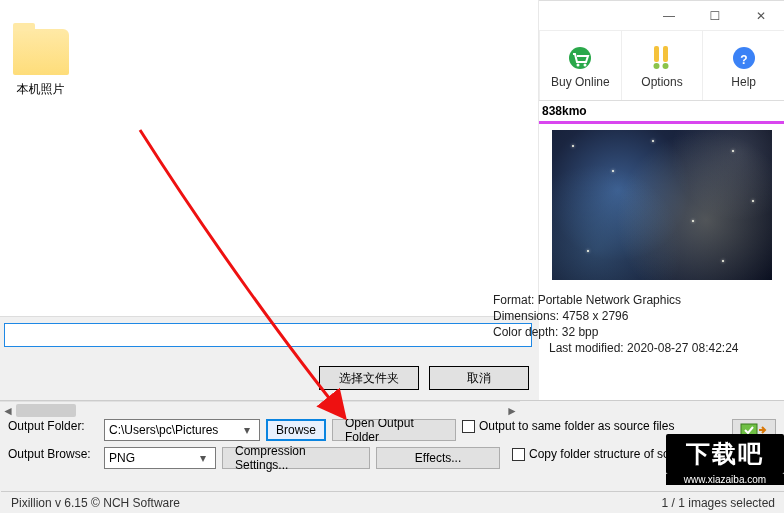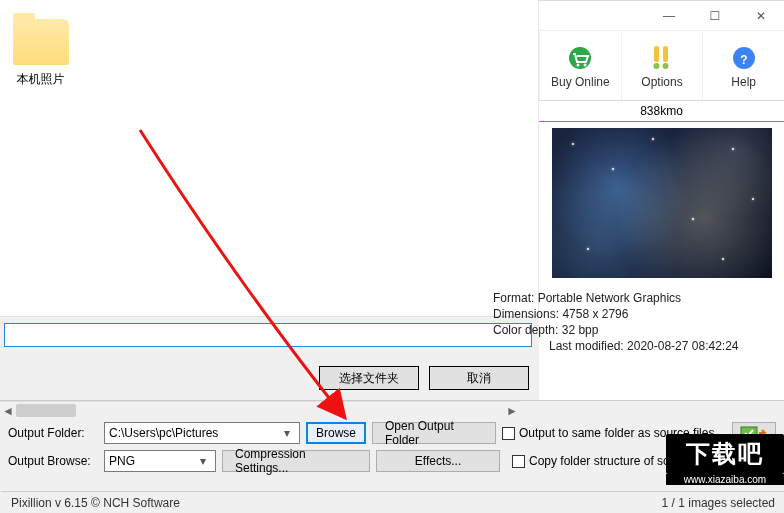--- a/index.html
+++ b/index.html
@@ -1,50 +1,50 @@
 <!DOCTYPE html>
 <html><head>
 <meta charset="utf-8">
 <style>
 *{box-sizing:border-box;margin:0;padding:0;font-family:"Microsoft YaHei",Tahoma,sans-serif;font-size:12px}
 body{width:784px;height:513px;background:#fff;position:relative;overflow:hidden}
 .left-panel{position:absolute;left:0;top:0;width:539px;height:400px;background:#fff;border-right:1px solid #e8e8e8}
-.folder-area{padding:19px 8px}
+.folder-area{padding:29px 8px}
 .folder-item{width:65px;text-align:center;cursor:pointer}
 .folder-icon{width:56px;height:46px;margin:0 auto;background:linear-gradient(to bottom,#ffe9a6 0%,#fedd7a 100%);border-radius:2px 6px 2px 2px;position:relative}
 .folder-icon::before{content:"";position:absolute;top:-6px;left:0;width:22px;height:8px;background:#ffe9a6;border-radius:2px 2px 0 0}
 .folder-label{margin-top:6px;color:#000}
 .right-panel{position:absolute;left:539px;top:0;right:0;height:400px;background:#fff;border-top:1px solid #ddd}
 .titlebar{height:30px;display:flex;justify-content:flex-end;align-items:center;border-bottom:1px solid #eee}
 .win-btn{width:46px;height:28px;display:flex;align-items:center;justify-content:center;color:#555;cursor:pointer}
 .toolbar{height:70px;display:flex;border-bottom:1px solid #ddd}
 .tool-btn{flex:1;display:flex;flex-direction:column;align-items:center;justify-content:center;border-left:1px solid #eee;cursor:pointer;padding:4px}
 .tool-btn .ico{width:30px;height:30px;display:flex;align-items:center;justify-content:center;font-size:22px}
 .tool-btn .lbl{margin-top:2px;color:#333}
-.filename-bar{text-align:center;font-weight:normal;padding:3px;border-bottom:1px solid #d946ef}
+.filename-bar{text-align:left;font-weight:bold;padding:3px;border-bottom:3px solid #d946ef}
 .preview{width:220px;height:150px;margin:6px auto;background:radial-gradient(circle at 30% 40%,#3a5b8c 0%,#1a2540 40%,#0a0f20 100%);position:relative;overflow:hidden}
 .preview::before{content:"";position:absolute;inset:0;background:radial-gradient(circle at 70% 60%,rgba(255,240,180,.25),transparent 50%),radial-gradient(circle at 20% 80%,rgba(120,200,255,.2),transparent 40%),radial-gradient(circle at 85% 15%,rgba(255,255,255,.15),transparent 30%)}
 .star{position:absolute;width:2px;height:2px;background:#ffe;border-radius:50%;box-shadow:0 0 3px #ffe}
 .meta{padding:6px 10px;line-height:16px;color:#222}
 .meta-row{white-space:nowrap;overflow:hidden}
 .meta-hidden{color:#222}
 .meta-cut{margin-left:-56px}
 
 .dialog-bottom{position:absolute;left:0;top:316px;width:539px;height:84px;background:#f0f0f0;border-top:1px solid #ddd}
 .path-input{position:absolute;left:4px;top:6px;width:528px;height:24px;border:1px solid #1e88e5;background:#fff}
 .dlg-btns{position:absolute;right:10px;bottom:10px;display:flex;gap:10px}
 .dlg-btn{width:100px;height:24px;background:#e1e1e1;border:1px solid #000000;display:flex;align-items:center;justify-content:center;cursor:pointer}
 
 .main-bottom{position:absolute;left:0;top:400px;width:784px;height:113px;background:#f0f0f0;border-top:1px solid #ccc}
 .scroll-row{height:18px;background:#f0f0f0;position:relative}
 .hscroll{position:absolute;left:0;top:0;width:520px;height:17px;background:#f0f0f0;border-top:1px solid #e0e0e0}
 .hscroll .thumb{position:absolute;left:16px;top:2px;width:60px;height:13px;background:#cdcdcd;border-radius:2px}
 .hscroll .arr{position:absolute;top:0;width:16px;height:17px;display:flex;align-items:center;justify-content:center;color:#666;cursor:pointer}
 .hscroll .arr.l{left:0}.hscroll .arr.r{right:0}
-.ctrl-row{display:flex;align-items:center;height:28px;padding:0 8px;gap:6px}
+.ctrl-row{display:flex;align-items:flex-start;height:28px;padding:0 8px;gap:6px}
 .lbl-txt{width:90px;color:#000}
 .combo{height:22px;background:#fff;border:1px solid #7a7a7a;display:flex;align-items:center;padding:0 4px;position:relative}
 .combo .val{flex:1;overflow:hidden}
 .combo .dd{width:16px;text-align:center;color:#555;cursor:pointer}
 .btn{height:22px;padding:0 12px;background:#e1e1e1;border:1px solid #adadad;display:flex;align-items:center;justify-content:center;cursor:pointer}
 .btn.hl{border:2px solid #0a84e0;background:#e8f0fe}
 .chk{display:flex;align-items:center;gap:4px;cursor:pointer}
 .chk .box{width:13px;height:13px;border:1px solid #333;background:#fff}
 .icon-btn{width:44px;height:22px;background:#e1e1e1;border:1px solid #adadad;display:flex;align-items:center;justify-content:center;cursor:pointer}
 .statusbar{position:absolute;left:1px;bottom:0;width:784px;height:22px;background:#f0f0f0;border-top:1px solid #ccc;display:flex;align-items:center;padding:0 10px;justify-content:space-between;color:#333}
@@ -136,21 +136,21 @@
   <div class="scroll-row">
     <div class="hscroll">
       <div class="arr l">◄</div>
       <div class="thumb"></div>
       <div class="arr r">►</div>
     </div>
   </div>
 
   <div class="ctrl-row">
     <div class="lbl-txt">Output Folder:</div>
-    <div class="combo" style="width:196px">
+    <div class="combo" style="width:156px">
       <div class="val">C:\Users\pc\Pictures</div>
       <div class="dd">▾</div>
     </div>
     <div class="btn hl" style="width:60px">Browse</div>
     <div class="btn" style="width:124px">Open Output Folder</div>
     <div class="chk" style="">
       <div class="box"></div>
       <span>Output to same folder as source files</span>
     </div>
     <div style="flex:1"></div>

